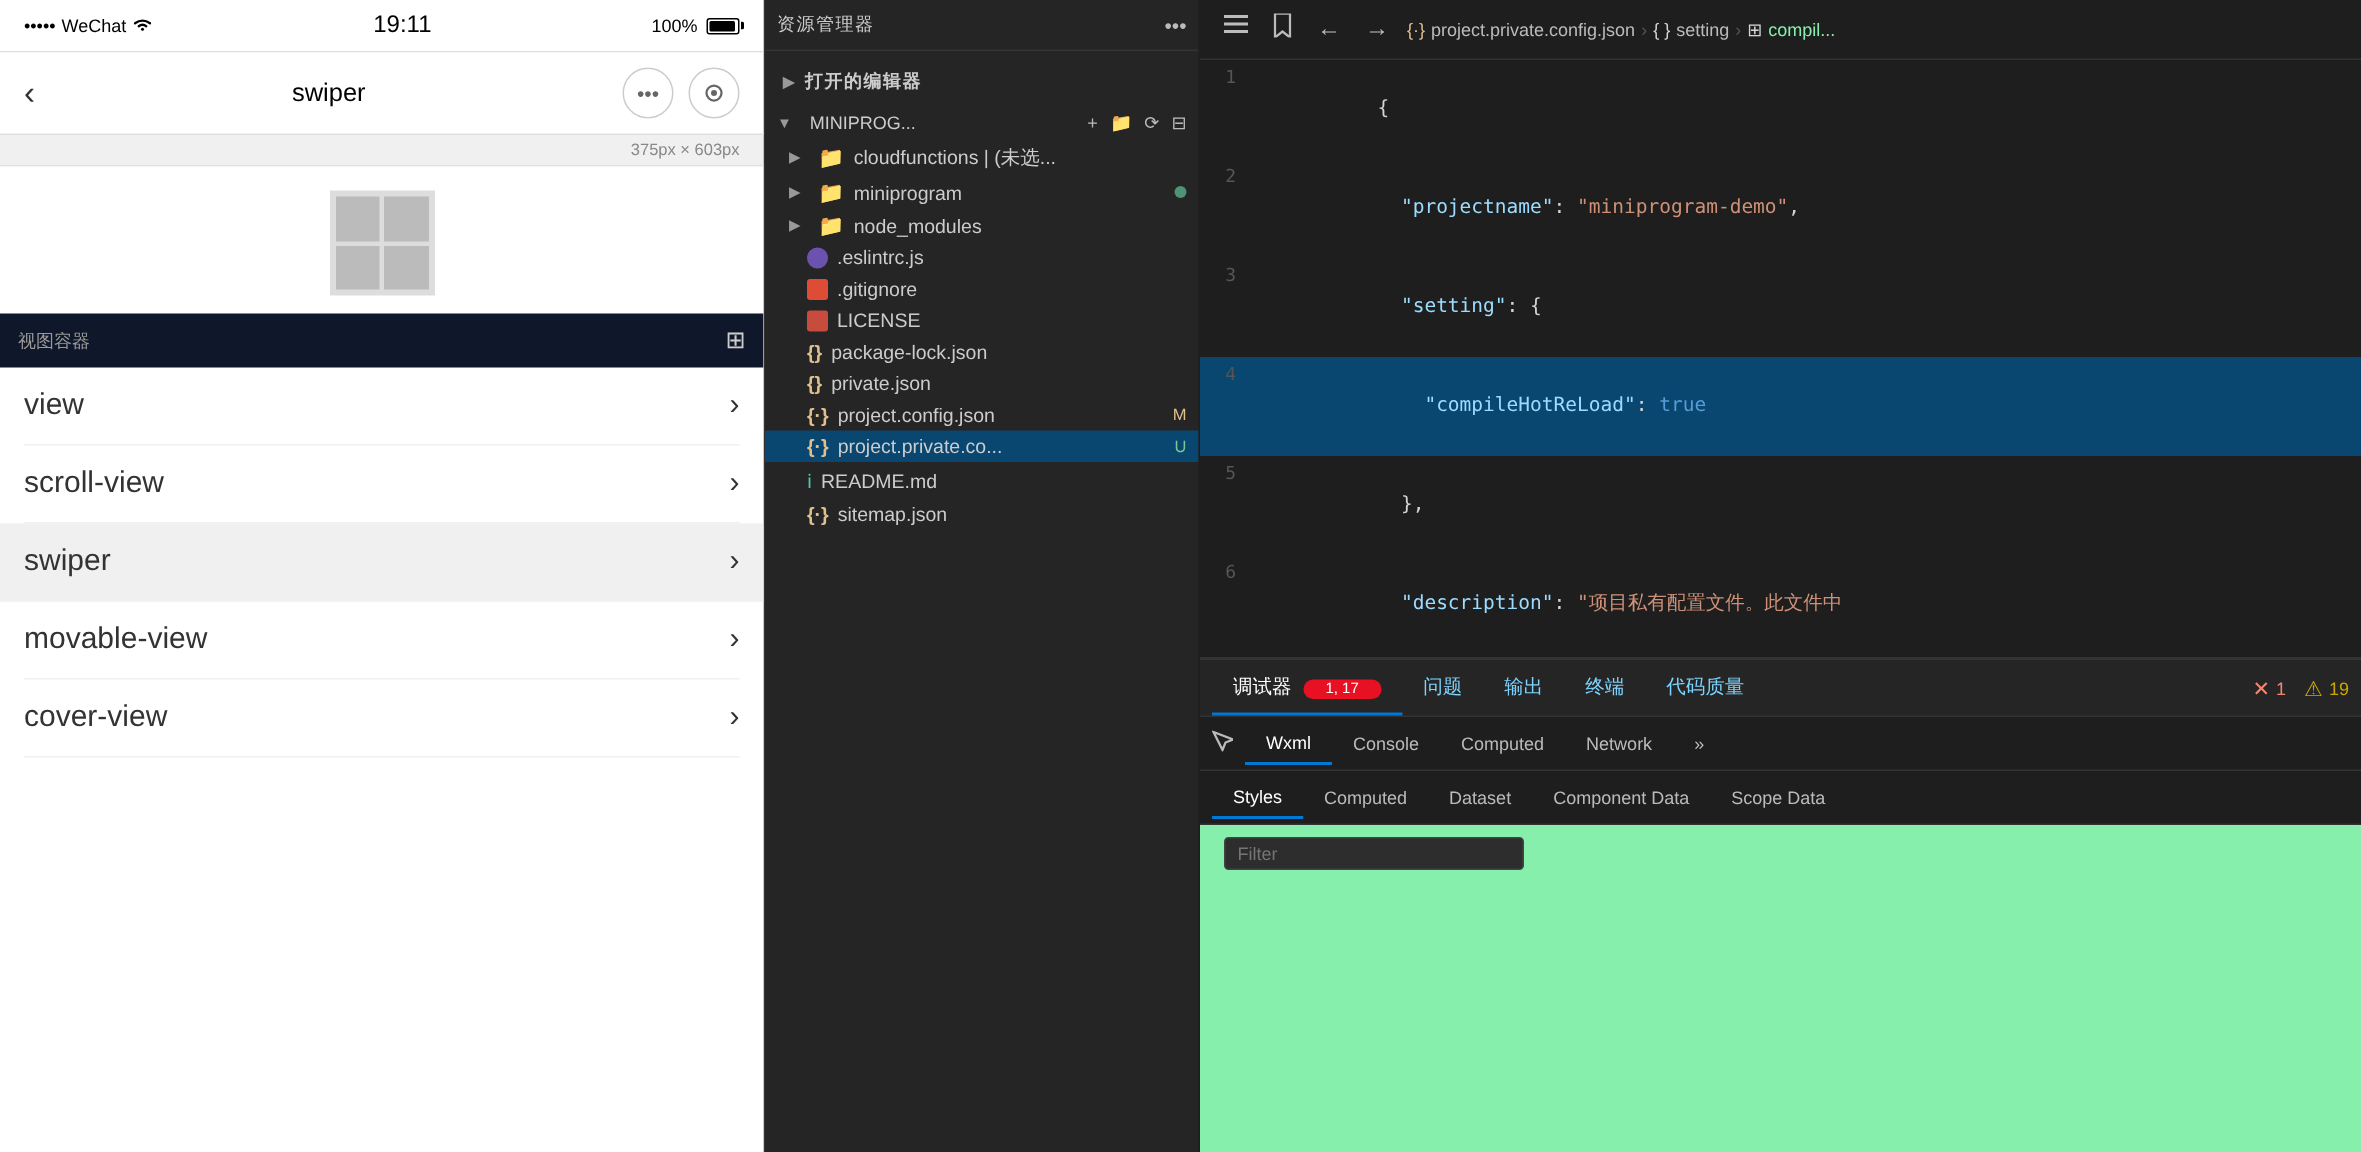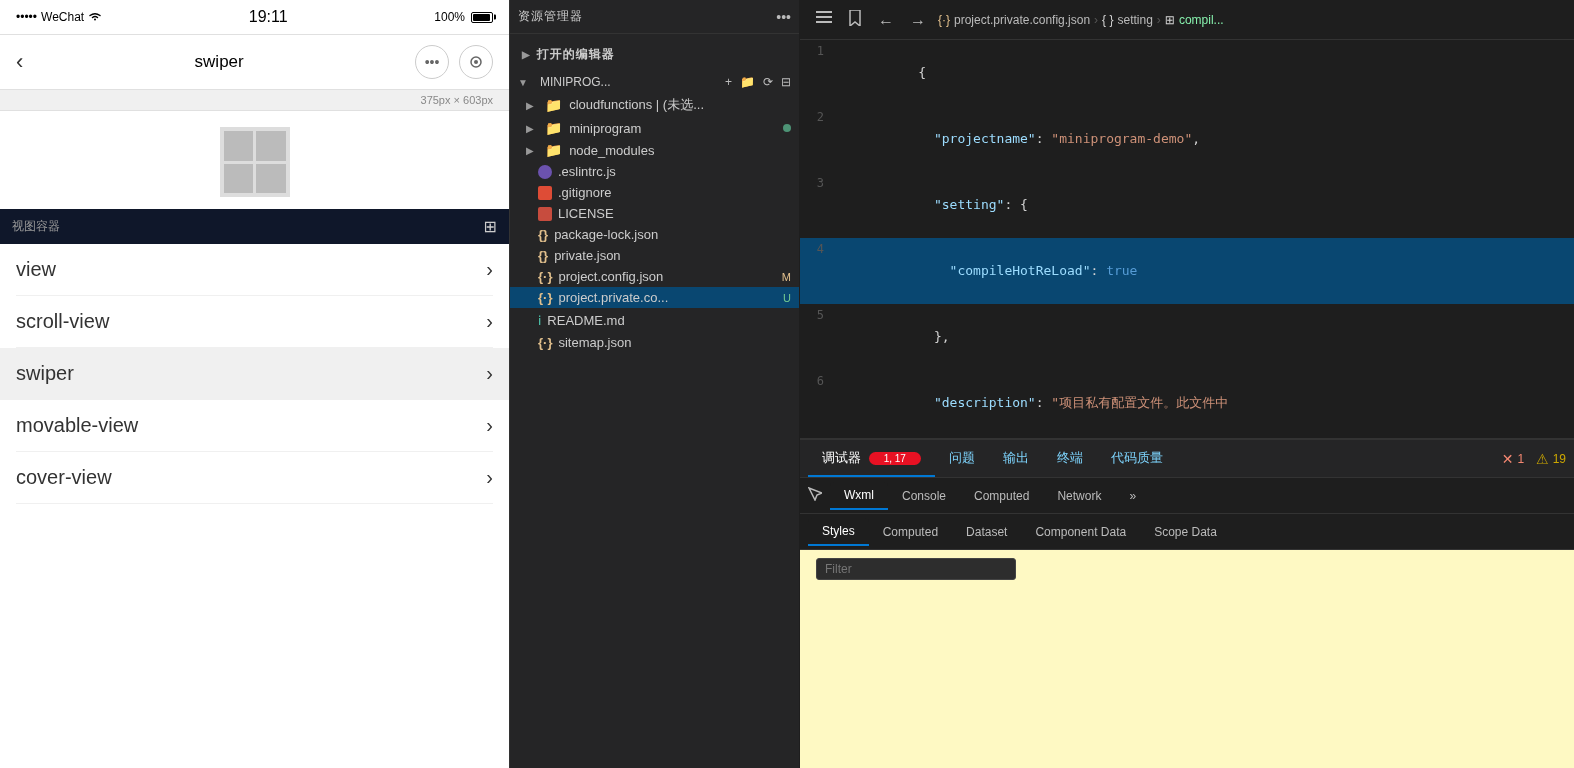--- a/index.html
+++ b/index.html
@@ -522,21 +522,21 @@
     }
 
     .devtools-subtab.active {
       background: #1e1e1e;
       color: #fff;
       border-bottom: 2px solid #0078d4;
     }
 
     .devtools-content {
       flex: 1;
-      background: #fef9c3;
+      background: #86efac;
       padding: 8px 16px;
     }
 
     .filter-input {
       background: #2d2d2d;
       border: 1px solid #444;
       color: #ccc;
       font-size: 12px;
       padding: 3px 8px;
       width: 200px;

